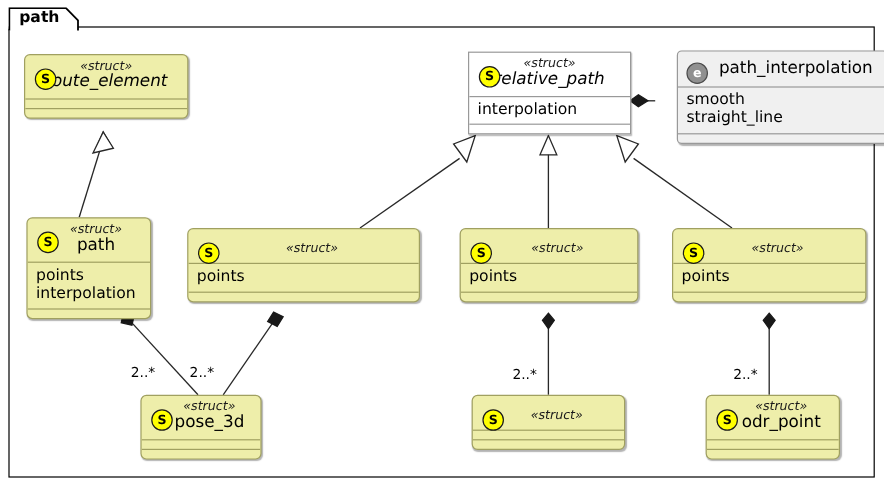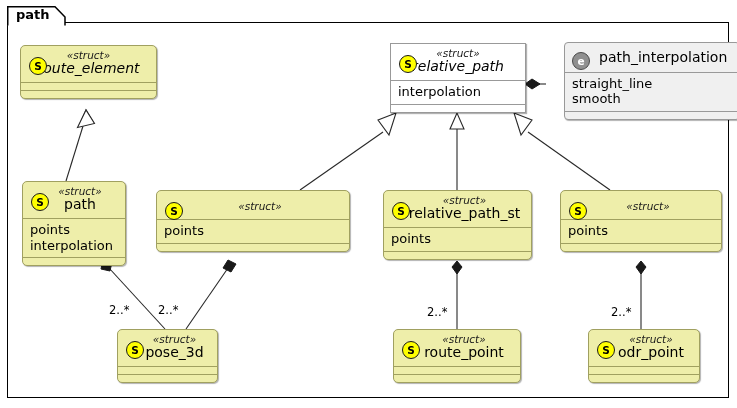--- a/index.html
+++ b/index.html
@@ -253,22 +253,22 @@
     <div class="compartment empty"></div>
   </div>
 
   <div class="uml-enum" style="left:564px; top:42px; width:176px;">
     <div class="hdr" style="text-align:left; padding-left:7px;">
       <span class="badge badge-enum" style="position:relative; left:0; top:3px; display:inline-block; vertical-align:middle;">e</span>
       <span class="cname" style="display:inline-block; vertical-align:middle; margin-left:4px;">path_interpolation</span>
     </div>
     <div class="sep"></div>
     <div class="compartment">
+      <span class="attr">smooth</span>
       <span class="attr">straight_line</span>
-      <span class="attr">smooth</span>
     </div>
     <div class="sep"></div>
     <div class="compartment empty"></div>
   </div>
 
   <div class="uml-class" style="left:22px; top:181px; width:104px;">
     <div class="hdr">
       <span class="badge badge-struct" style="left:8px; top:11px;">S</span>
       <span class="hdr-center" style="margin-left:12px;">
         <span class="stereo">«struct»</span>
@@ -297,21 +297,20 @@
     </div>
     <div class="sep"></div>
     <div class="compartment empty"></div>
   </div>
 
   <div class="uml-class" style="left:383px; top:190px; width:149px;">
     <div class="hdr">
       <span class="badge badge-struct" style="left:8px; top:11px;">S</span>
       <span class="hdr-center" style="margin-left:14px;">
         <span class="stereo">«struct»</span>
-        <span class="cname">relative_path_st</span>
       </span>
     </div>
     <div class="sep"></div>
     <div class="compartment">
       <span class="attr">points</span>
     </div>
     <div class="sep"></div>
     <div class="compartment empty"></div>
   </div>
 
@@ -342,21 +341,20 @@
     <div class="compartment empty"></div>
     <div class="sep"></div>
     <div class="compartment empty"></div>
   </div>
 
   <div class="uml-class" style="left:393px; top:329px; width:128px;">
     <div class="hdr">
       <span class="badge badge-struct" style="left:8px; top:11px;">S</span>
       <span class="hdr-center" style="margin-left:14px;">
         <span class="stereo">«struct»</span>
-        <span class="cname">route_point</span>
       </span>
     </div>
     <div class="sep"></div>
     <div class="compartment empty"></div>
     <div class="sep"></div>
     <div class="compartment empty"></div>
   </div>
 
   <div class="uml-class" style="left:588px; top:329px; width:112px;">
     <div class="hdr">

